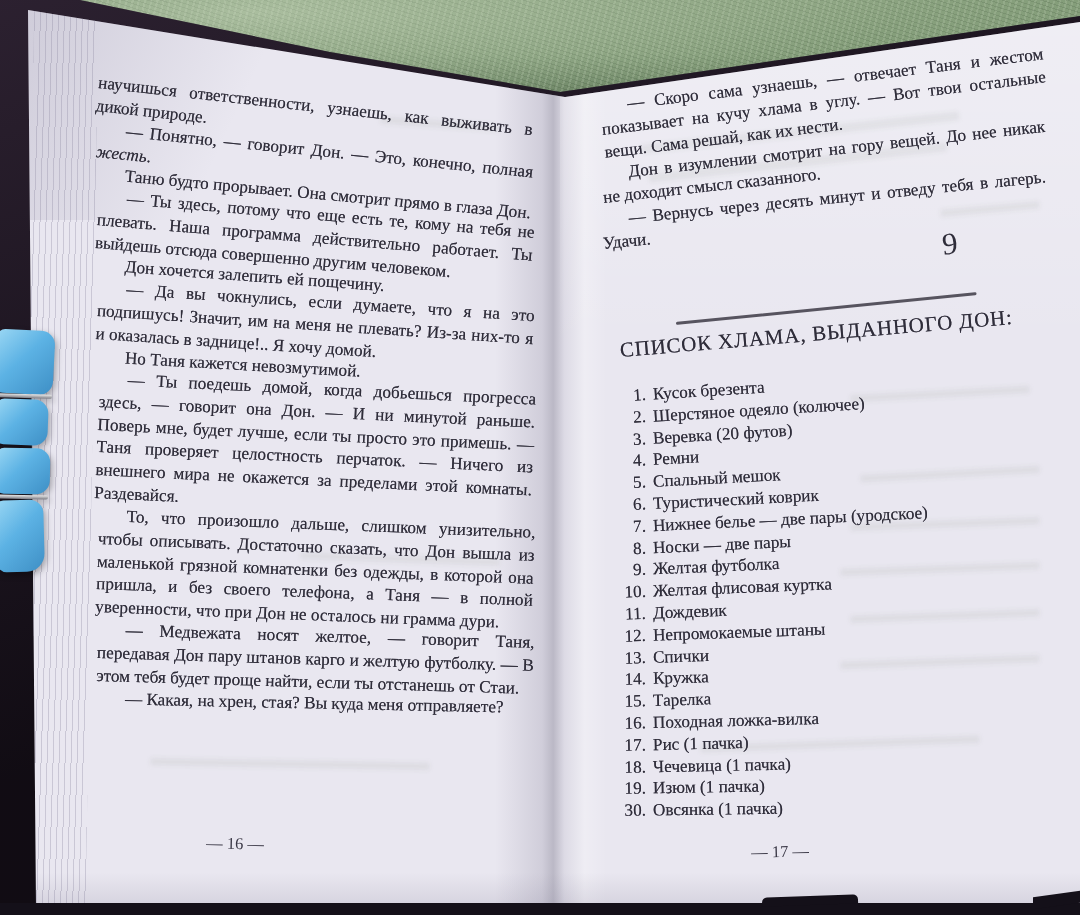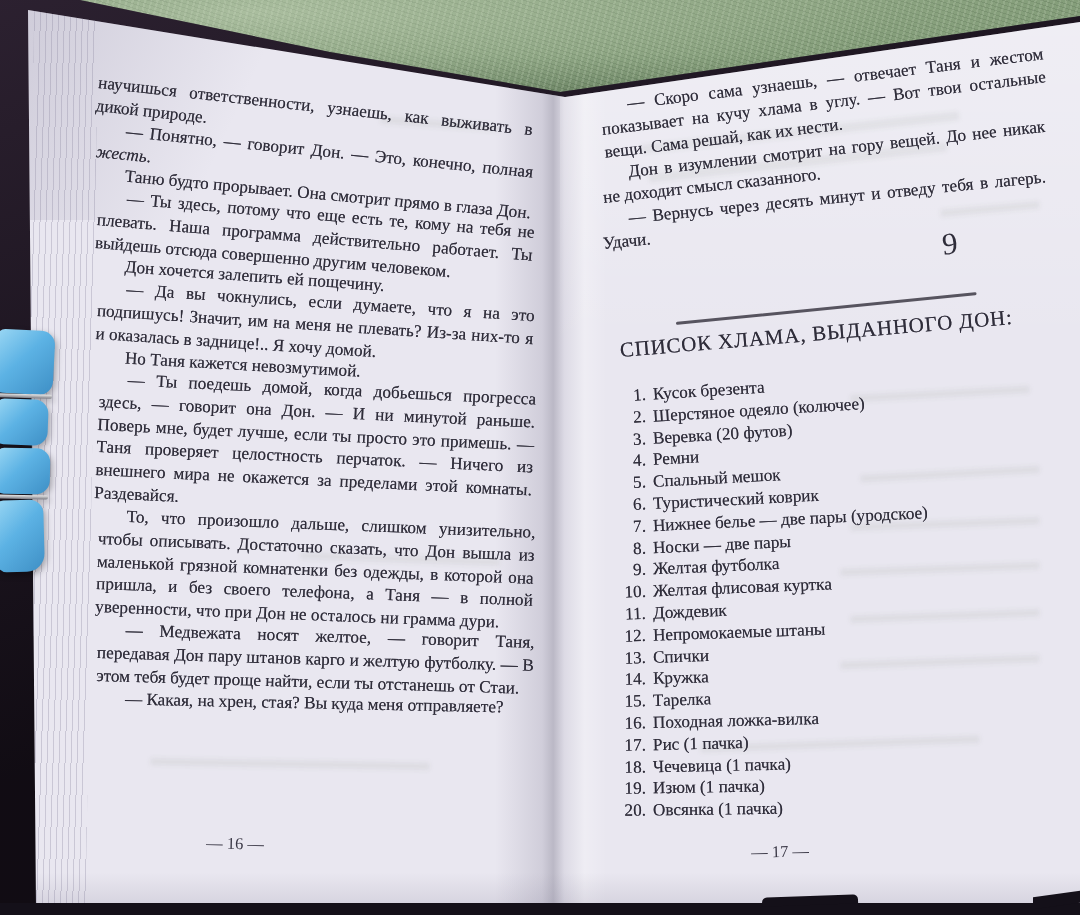--- a/index.html
+++ b/index.html
@@ -141,21 +141,21 @@
         <div class="gear-item" style="transform: rotate(-2.277deg);"><span class="num">10.</span><span>Желтая флисовая куртка</span></div>
         <div class="gear-item" style="transform: rotate(-2.13deg);"><span class="num">11.</span><span>Дождевик</span></div>
         <div class="gear-item" style="transform: rotate(-1.983deg);"><span class="num">12.</span><span>Непромокаемые штаны</span></div>
         <div class="gear-item" style="transform: rotate(-1.836deg);"><span class="num">13.</span><span>Спички</span></div>
         <div class="gear-item" style="transform: rotate(-1.689deg);"><span class="num">14.</span><span>Кружка</span></div>
         <div class="gear-item" style="transform: rotate(-1.542deg);"><span class="num">15.</span><span>Тарелка</span></div>
         <div class="gear-item" style="transform: rotate(-1.395deg);"><span class="num">16.</span><span>Походная ложка-вилка</span></div>
         <div class="gear-item" style="transform: rotate(-1.248deg);"><span class="num">17.</span><span>Рис (1 пачка)</span></div>
         <div class="gear-item" style="transform: rotate(-1.101deg);"><span class="num">18.</span><span>Чечевица (1 пачка)</span></div>
         <div class="gear-item" style="transform: rotate(-0.954deg);"><span class="num">19.</span><span>Изюм (1 пачка)</span></div>
-        <div class="gear-item" style="transform: rotate(-0.807deg);"><span class="num">20.</span><span>Овсянка (1 пачка)</span></div>
+        <div class="gear-item" style="transform: rotate(-0.807deg);"><span class="num">30.</span><span>Овсянка (1 пачка)</span></div>
       </div>
     <div class="page-num pn-right">— 17 —</div>
   </div>
 
   <div class="clip">
     <div class="lobe lobe1"></div>
     <div class="wire wire1"></div>
     <div class="lobe lobe2"></div>
     <div class="lobe lobe3"></div>
     <div class="wire wire2"></div>

